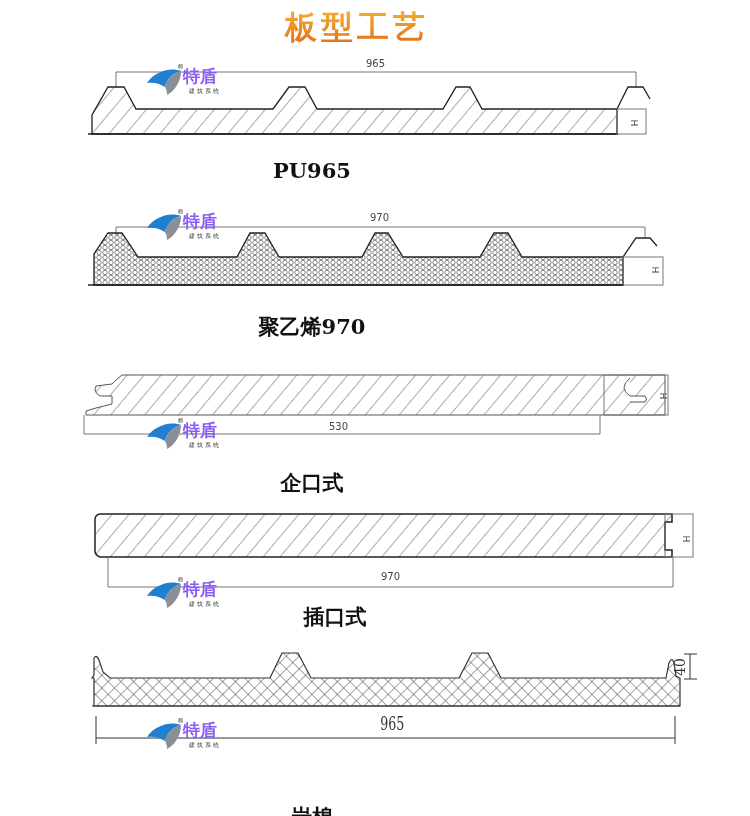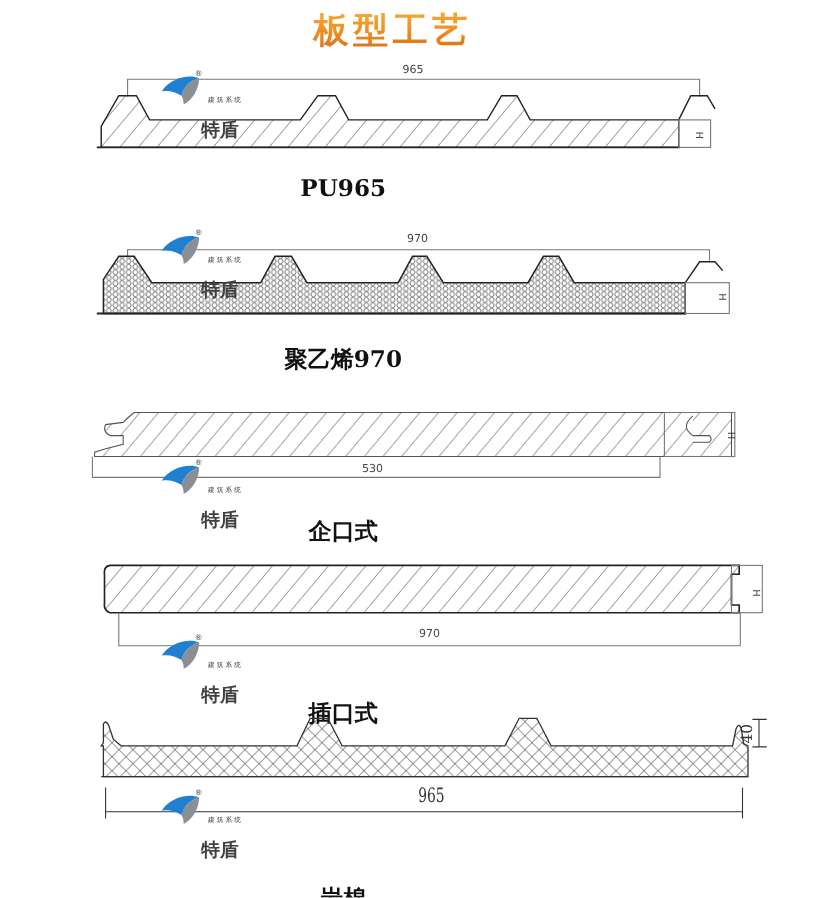--- a/index.html
+++ b/index.html
@@ -10,21 +10,21 @@
     letter-spacing: 4px;
     background: linear-gradient(180deg, #f6b23a 0%, #ee8a1e 55%, #d9661a 100%);
     -webkit-background-clip: text; background-clip: text; color: transparent;
   }
   .caption {
     position: absolute; left: 0; width: 624px; text-align: center;
     font-family: "DejaVu Serif", serif; font-size: 21px; font-weight: bold; color: #111;
   }
   .diagram { position: absolute; left: 0; width: 750px; }
   .logo { position: absolute; width: 90px; height: 40px; }
-  .logo-brand { position: absolute; left: 38px; top: 2px; font-size: 17px; font-weight: bold; color: #404040; letter-spacing: 0px; font-family: "DejaVu Sans", sans-serif; margin-top: 42px; }
+  .logo-brand { position: absolute; left: 38px; top: 2px; font-size: 17px; font-weight: bold; color: #8b5cf6; letter-spacing: 0px; font-family: "DejaVu Sans", sans-serif; }
   .logo-sub { position: absolute; left: 44px; top: 24px; font-size: 6px; color: #333; letter-spacing: 2px; font-family: "DejaVu Sans", sans-serif; }
   .logo-reg { position: absolute; left: 32px; top: 0px; font-size: 7px; color: #333; }
 </style>
 </head>
 <body>
 
 <div class="title">板型工艺</div>
 
 <div class="diagram" style="top:55px;height:90px;">
   <svg width="750" height="90" viewBox="0 55 750 90">
@@ -118,21 +118,21 @@
     <svg width="40" height="36">
       <path d="M2,20 C10,8 26,4 36,8 C28,10 22,16 20,24 C14,20 8,19 2,20 Z" fill="#1f7fd0"></path>
       <path d="M20,24 C22,16 28,10 36,8 C36,18 30,28 22,32 C22,28 21,26 20,24 Z" fill="#8a8f96"></path>
     </svg>
     <span class="logo-reg">®</span>
     <span class="logo-brand">特盾</span>
     <span class="logo-sub">建筑系统</span>
   </div>
 </div>
 <div style="position:absolute;left:381px;top:571px;font-size:10px;color:#444;">970</div>
-<div class="caption" style="top:634px;">插口式</div>
+<div class="caption" style="top:603px;margin-left:23px;">插口式</div>
 
 <div class="diagram" style="top:645px;height:105px;">
   <svg width="750" height="105" viewBox="0 645 750 105">
     <path d="M94,706 L94,678 L92,678 L94,675 L94,658 Q97,654 99,660 L103,672 L110,678 L270,678 L282,653 L298,653 L311,678 L459,678 L472,653 L488,653 L501,678 L666,678 L669,663 Q672,656 674,663 L676,676 L680,678 L680,706 Z" fill="url(#cross)" stroke="#333" stroke-width="1.2"></path>
     <line x1="92" y1="706" x2="680" y2="706" stroke="#333" stroke-width="1.2"></line>
 
     <line x1="690" y1="654" x2="690" y2="679" stroke="#333" stroke-width="1"></line>
     <line x1="684" y1="654" x2="697" y2="654" stroke="#333" stroke-width="1"></line>
     <line x1="684" y1="679" x2="697" y2="679" stroke="#333" stroke-width="1"></line>
 

